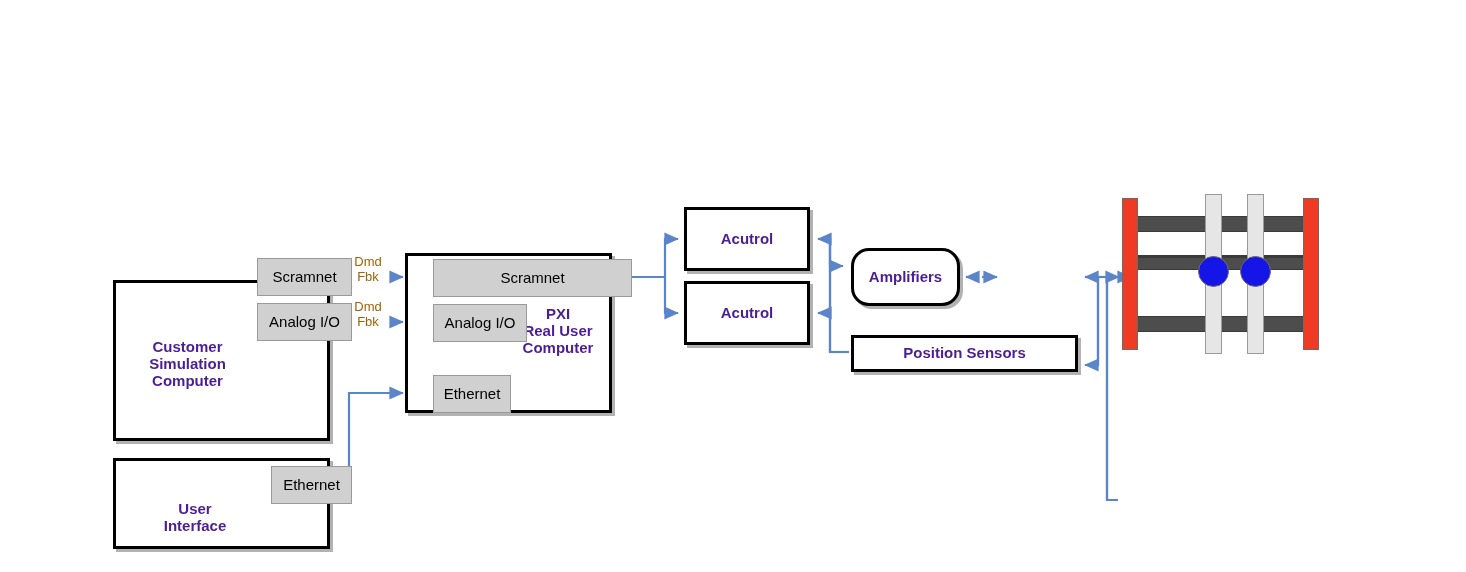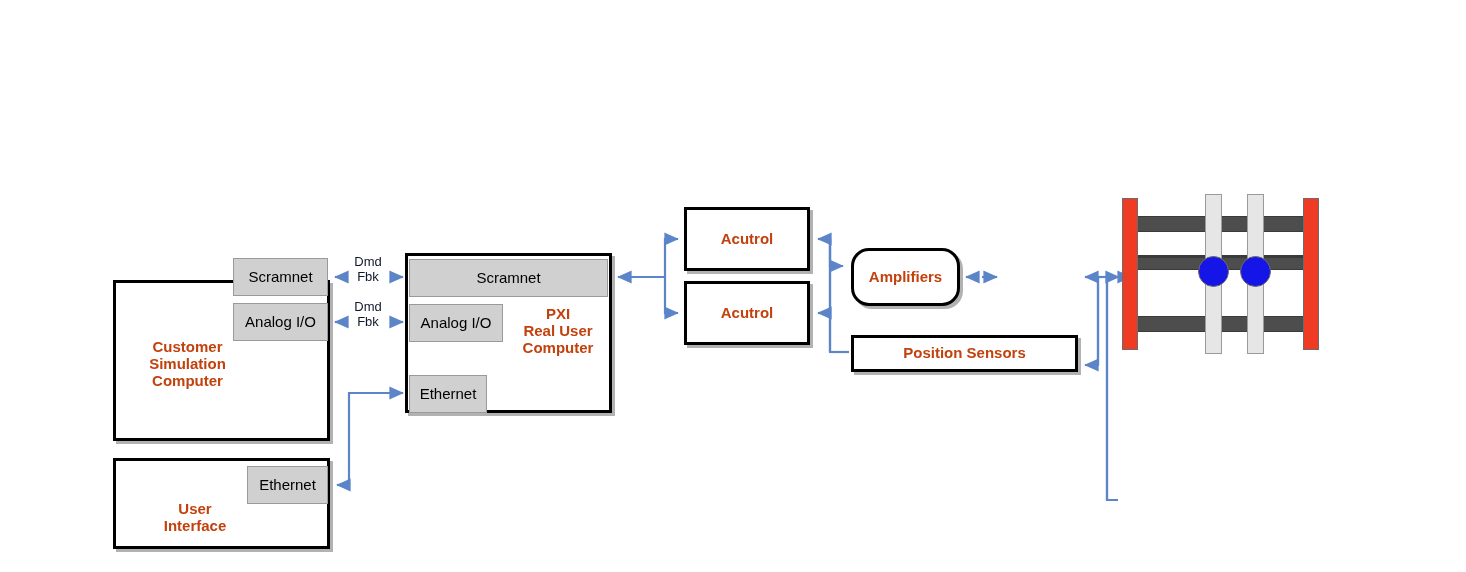--- a/index.html
+++ b/index.html
@@ -4,36 +4,36 @@
 <style>
   html,body{margin:0;padding:0;background:#ffffff;}
   body{width:1466px;height:572px;position:relative;overflow:hidden;
        font-family:"Liberation Sans",sans-serif;}
   #canvas{position:absolute;left:0;top:0;width:1466px;height:572px;}
 
   .box{position:absolute;box-sizing:border-box;background:#ffffff;
        border:3px solid #000000;display:flex;align-items:center;
        justify-content:center;text-align:center;}
   .box.shadowed{box-shadow:3px 3px 0 rgba(0,0,0,0.30);}
-  .lbl{font-weight:bold;font-size:15px;color:#c2410c;line-height:1.12;}
+  .lbl{font-weight:bold;font-size:15px;color:#4c1d95;line-height:1.12;}
   .lbl-reg{font-weight:normal;font-size:15px;color:#000;line-height:1.12;}
 
   .subbox{position:absolute;box-sizing:border-box;background:#d0d0d0;
           border:1px solid #9a9a9a;display:flex;align-items:center;
-          justify-content:center;text-align:center;}
+          justify-content:center;text-align:center;margin-left:24px;}
 
   .mech{position:absolute;box-sizing:border-box;}
   .bar-red{background:#ef3b24;border:1px solid #6b6b6b;}
   .bar-dark{background:#4d4d4d;border:1px solid #3a3a3a;}
   .bar-light{background:#e6e6e6;border:1px solid #9a9a9a;}
   .disc{border-radius:50%;background:#1515e8;border:1px solid #6b6b6b;}
 
   svg.wires{position:absolute;left:0;top:0;width:1466px;height:572px;
             pointer-events:none;}
-  .wtxt{position:absolute;font-size:13px;color:#0f172a;text-align:center;
+  .wtxt{position:absolute;font-size:13px;color:#a16207;text-align:center;
         line-height:1.15;white-space:pre-line;}
 </style>
 </head>
 <body>
 
 <div id="canvas">
 
   <svg class="wires" viewBox="0 0 1466 572">
     <defs>
       <marker id="ar" markerWidth="7" markerHeight="7" refX="6.2" refY="3.5" orient="auto" markerUnits="strokeWidth">

